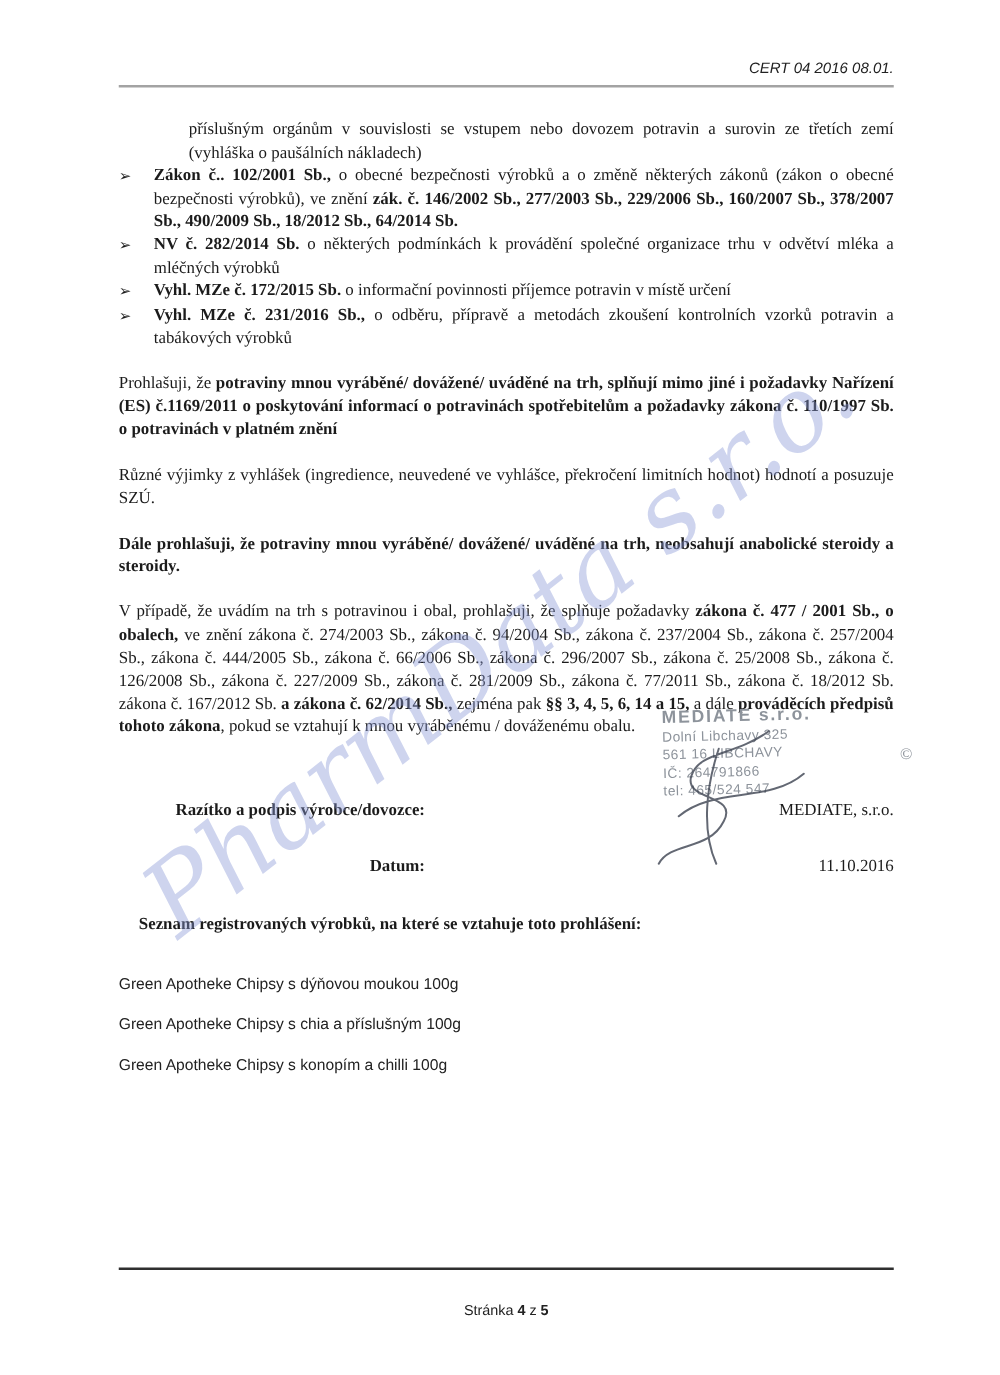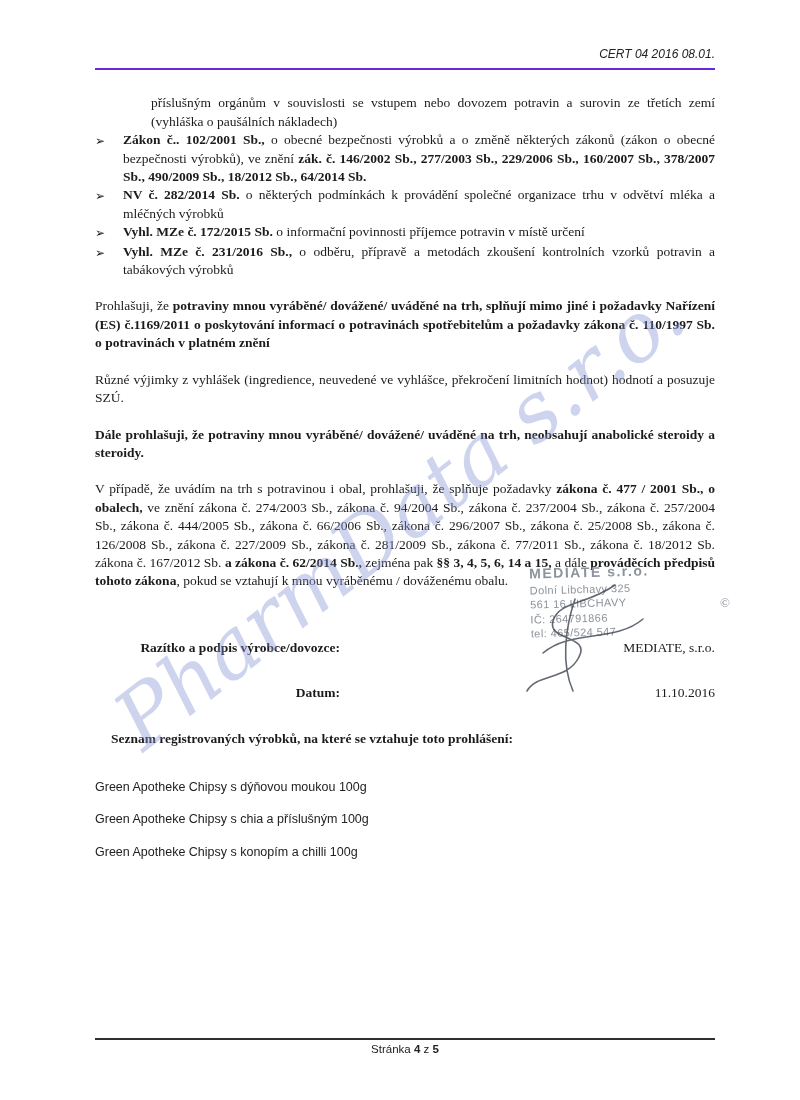--- a/index.html
+++ b/index.html
@@ -16,21 +16,21 @@
     color:#1b1b1b;
     overflow:hidden;
   }
   .doc-header{
     text-align:right;
     font-family:"Liberation Sans", sans-serif;
     font-style:italic;
     font-size:12px;
     color:#222;
     padding-bottom:5px;
-    border-bottom:2px solid #6d28d9;
+    border-bottom:2px solid #a3a3a3;
     margin-bottom:24px;
   }
   p{margin:0 0 18px 0;text-align:justify;}
   .cont{margin-left:56px;margin-bottom:0;}
   .bullets{margin:0 0 18px 0;}
   .bullet{display:flex;align-items:flex-start;}
   .bullet .marker{width:28px;flex:0 0 28px;font-size:12px;padding-top:1px;}
   .bullet .btext{flex:1;text-align:justify;}
   b{font-weight:bold;}
   .bold-par{font-weight:bold;}
@@ -69,21 +69,21 @@
     margin:0 0 14px 0;
   }
   .doc-footer{
     position:absolute;
     left:95px;right:85px;bottom:42px;
     border-top:2px solid #2f2f2f;
     text-align:center;
     font-family:"Liberation Sans", sans-serif;
     font-size:11.5px;
     color:#222;
-    padding-top:0;
+    padding-top:24px;
   }
   .watermark{
     position:absolute;
     left:50%;top:47%;
     transform:translate(-50%,-50%) rotate(-38deg);
     font-family:"DejaVu Serif", serif;
     font-style:italic;
     font-size:82px;
     white-space:nowrap;
     color:rgba(138,153,214,0.42);

